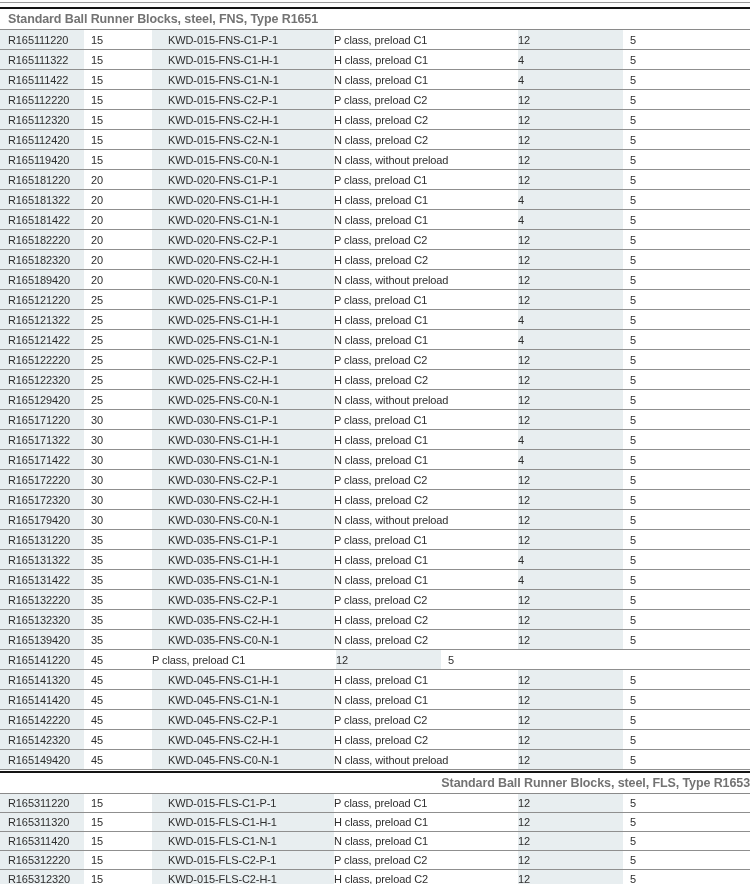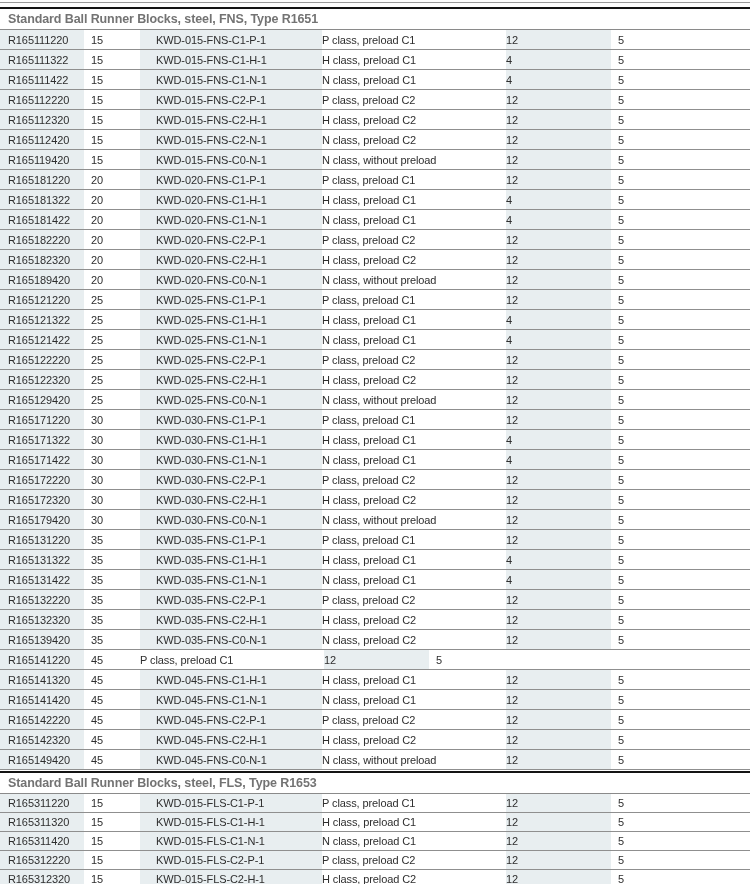--- a/index.html
+++ b/index.html
@@ -19,33 +19,33 @@
   .top-rule{height:3px;border-bottom:1px solid #9a9a9a;}
   .section-hd{
     margin-top:4px;
     border-top:2px solid var(--heavy-rule);
     border-bottom:1px solid var(--header-rule);
     padding:3px 0 3px 8px;
     font-size:12.5px;font-weight:bold;color:#737373;
     letter-spacing:-0.1px;
     white-space:nowrap;
   }
-  .section-hd.second{margin-top:1px;}
+  .section-hd.second{margin-top:1px;text-align:right;}
   .row{
     display:flex;height:20px;border-bottom:1px solid var(--row-rule);
   }
   .rows-fls .row{height:19px;}
   .cell{
     display:flex;align-items:center;
     font-size:11px;color:var(--text);
     letter-spacing:-0.1px;
     white-space:nowrap;overflow:hidden;
   }
   .c1{width:84px;background:var(--tint);padding-left:8px;}
-  .c2{width:56px;padding-left:7px;}
+  .c2{width:68px;padding-left:7px;}
   .c3{width:182px;background:var(--tint);padding-left:16px;}
   .c4{width:184px;}
   .c5{width:105px;background:var(--tint);}
   .c6{width:127px;padding-left:7px;}
 </style>
 </head>
 <body>
 
 <div>
   <div class="top-rule"></div>

